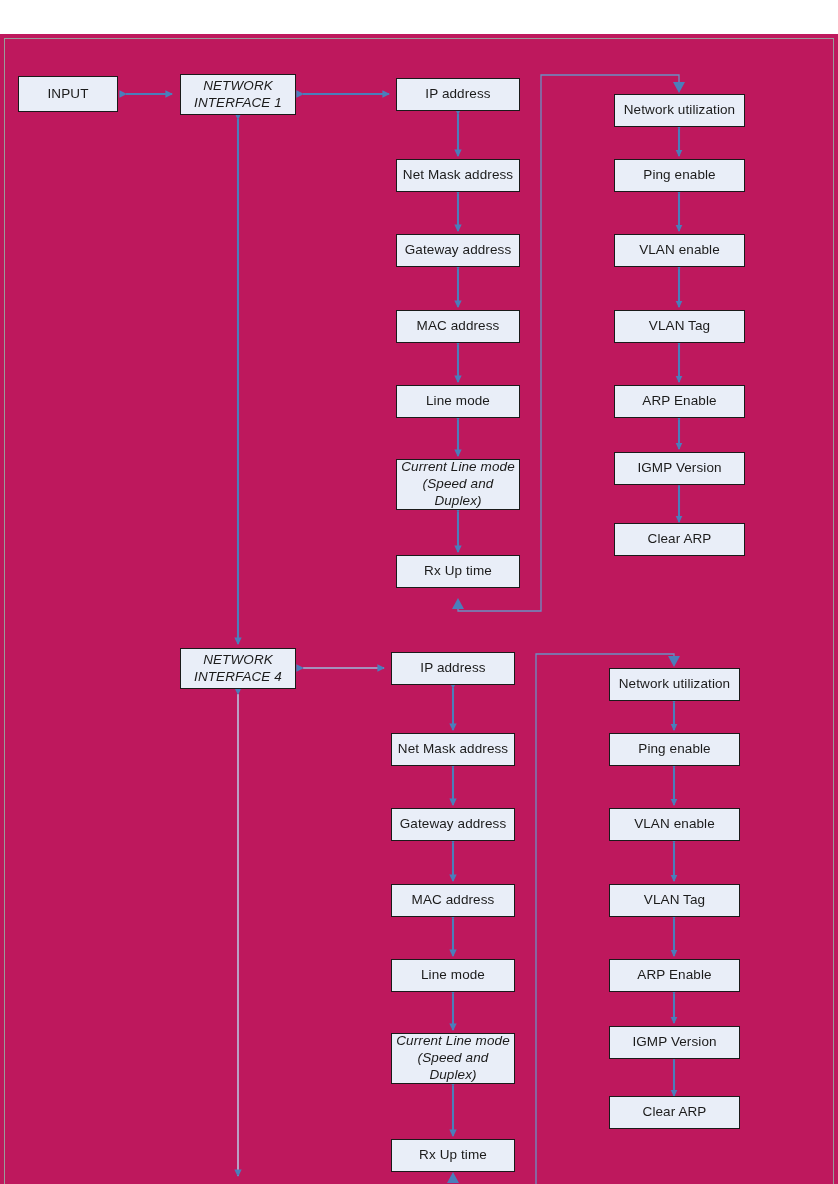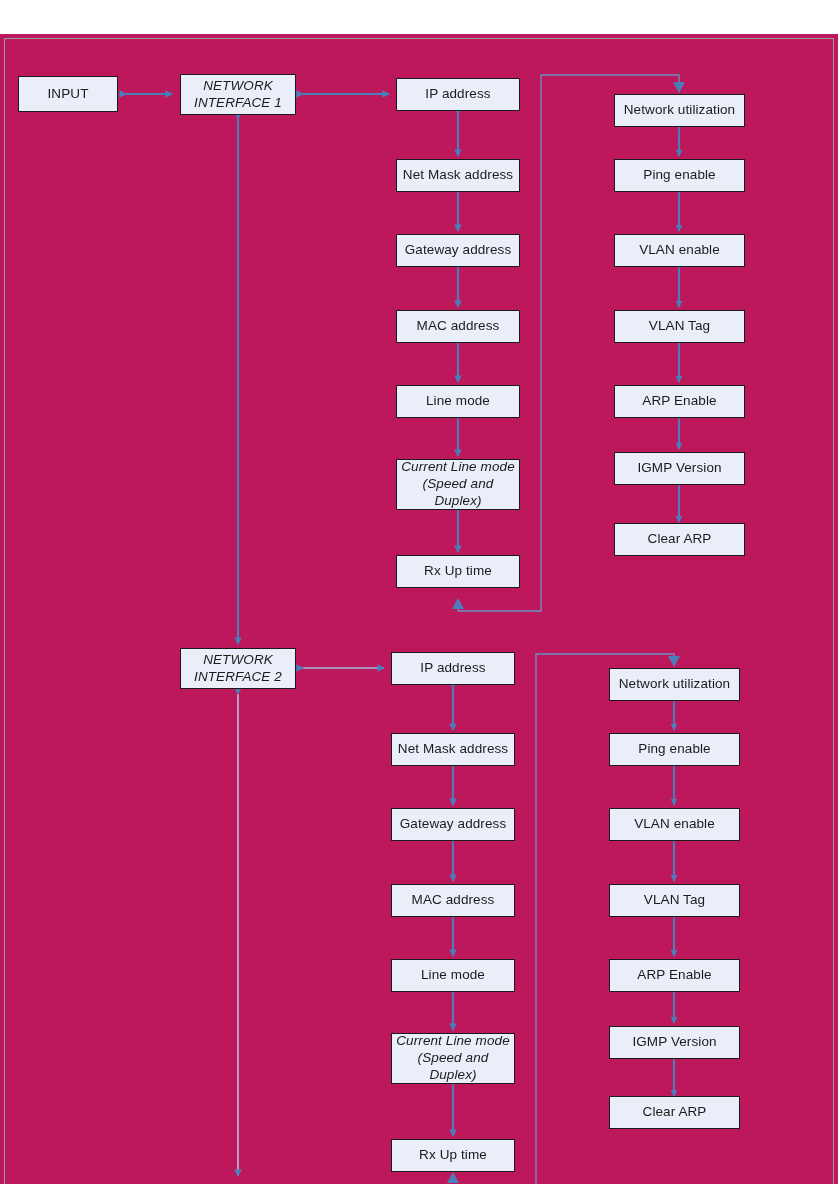--- a/index.html
+++ b/index.html
@@ -188,21 +188,21 @@
   <div class="node" style="left:614px; top:418px; width:131px; height:33px;">
     <span>IGMP Version</span>
   </div>
   <div class="node" style="left:614px; top:489px; width:131px; height:33px;">
     <span>Clear ARP</span>
   </div>
 
   <div class="node multiline" style="left:180px; top:614px; width:116px; height:41px;">
     <span>
       <span>NETWORK</span>
-      <span>INTERFACE 2</span>
+      <span>INTERFACE 4</span>
     </span>
   </div>
 
   <div class="node" style="left:391px; top:618px; width:124px; height:33px;">
     <span>IP address</span>
   </div>
   <div class="node" style="left:391px; top:699px; width:124px; height:33px;">
     <span>Net Mask address</span>
   </div>
   <div class="node" style="left:391px; top:774px; width:124px; height:33px;">

